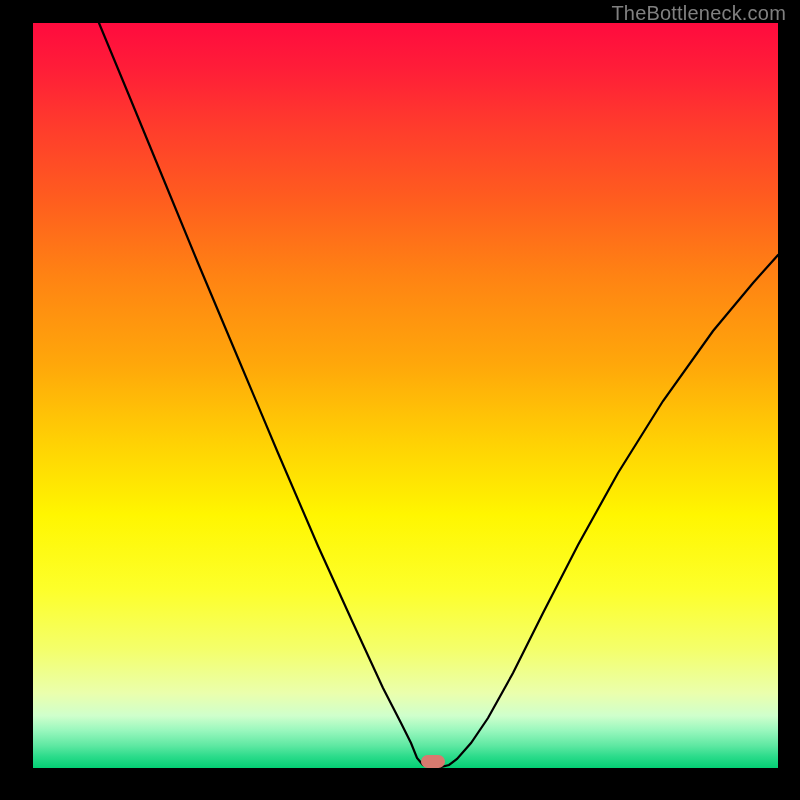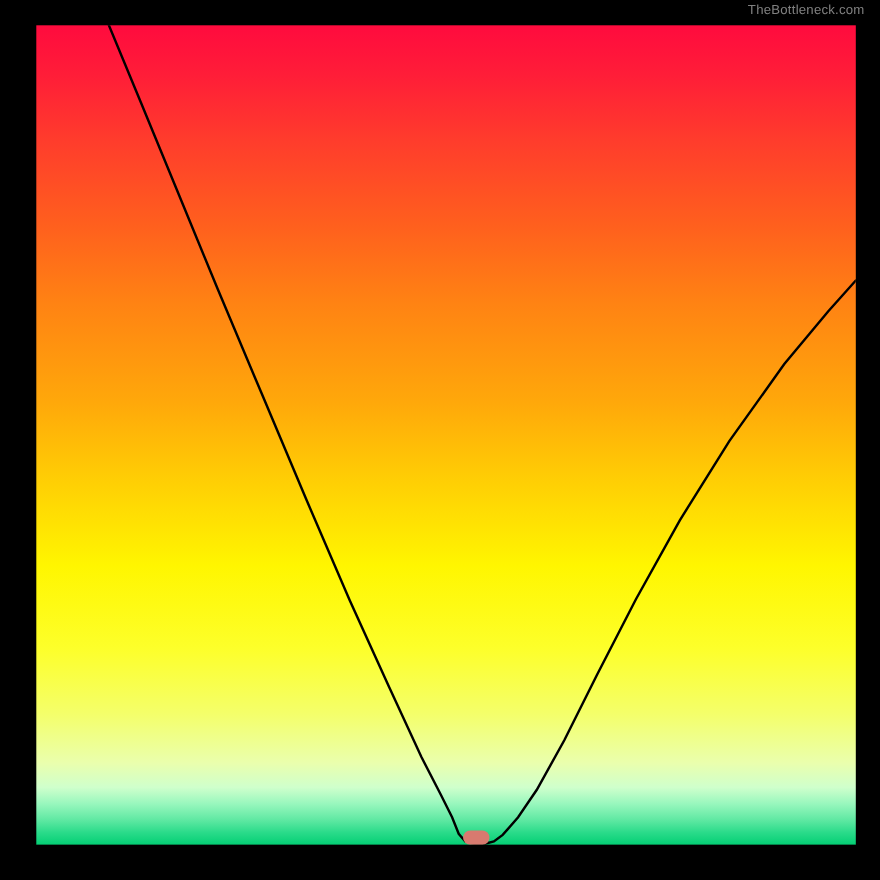--- a/index.html
+++ b/index.html
@@ -62,21 +62,21 @@
     width: 24px;
     height: 13px;
     border-radius: 7px;
     background: #d87a6f;
   }
   .watermark {
     position: absolute;
     top: 2px;
     right: 14px;
     font-family: Arial, Helvetica, sans-serif;
-    font-size: 12px;
+    font-size: 20px;
     font-weight: 500;
     color: #808080;
     letter-spacing: 0.2px;
   }
 </style>
 </head>
 <body>
 
 <div class="frame">
   <div class="plot-area"></div>

